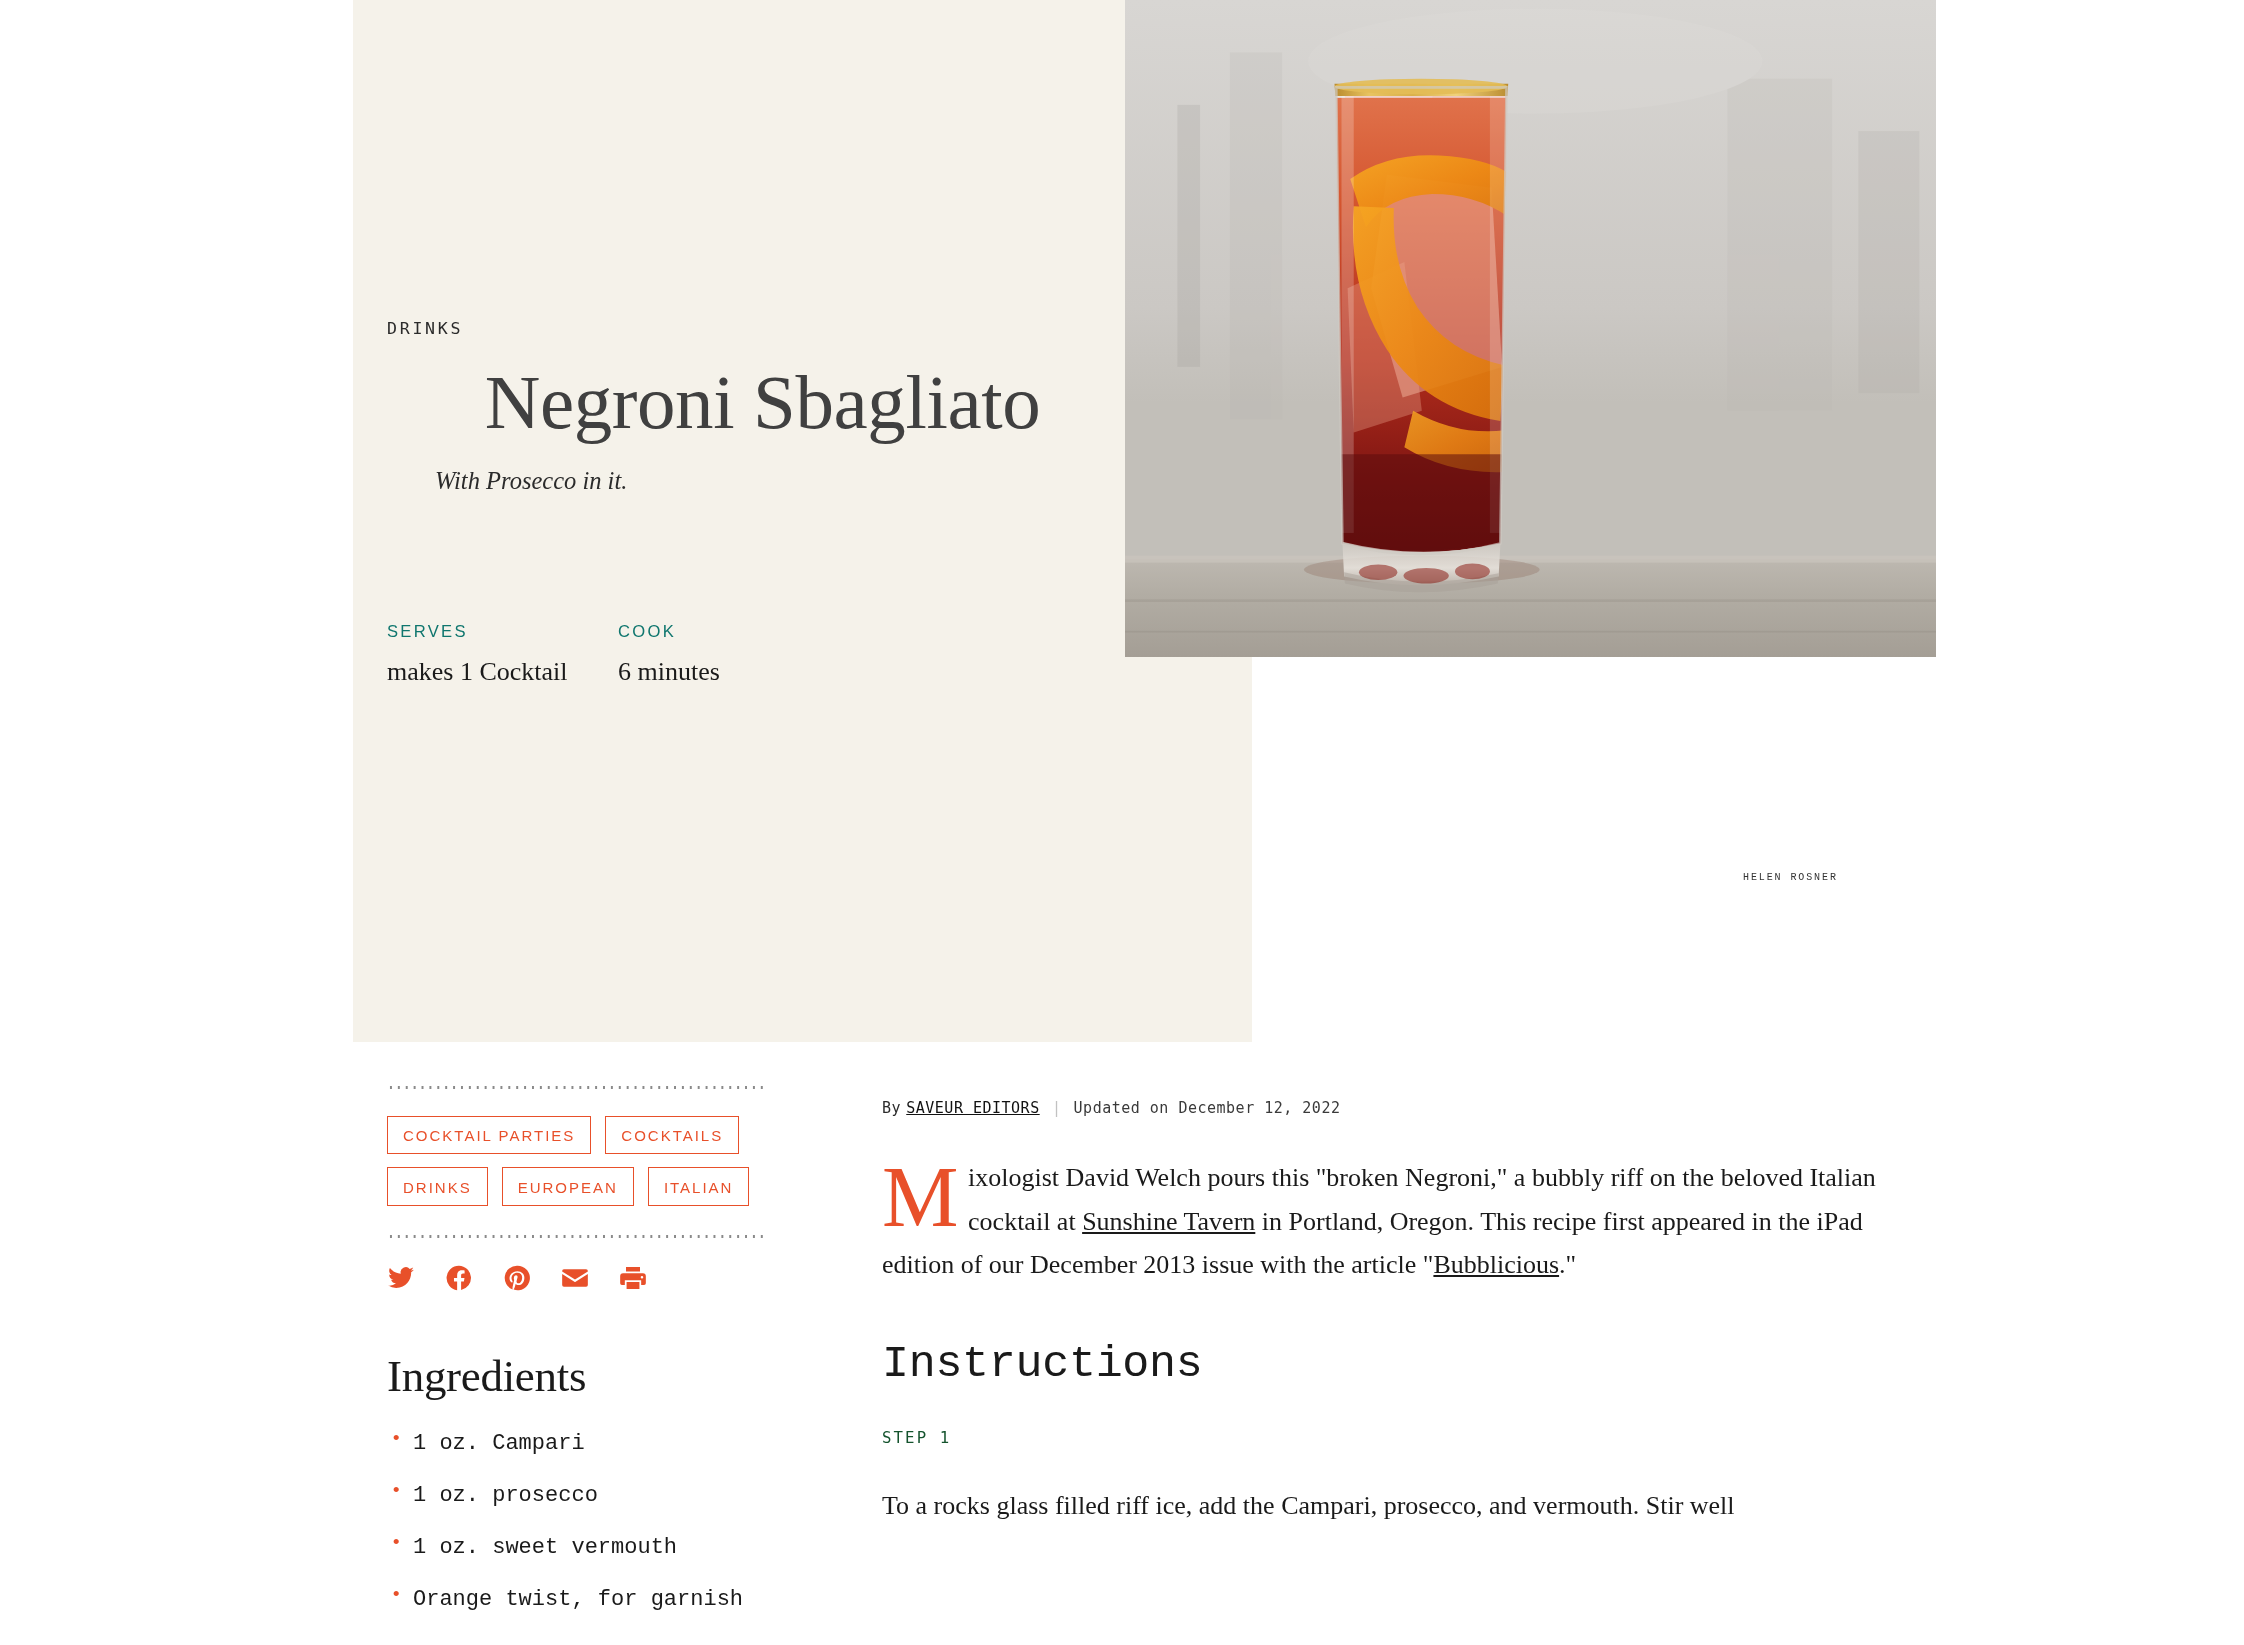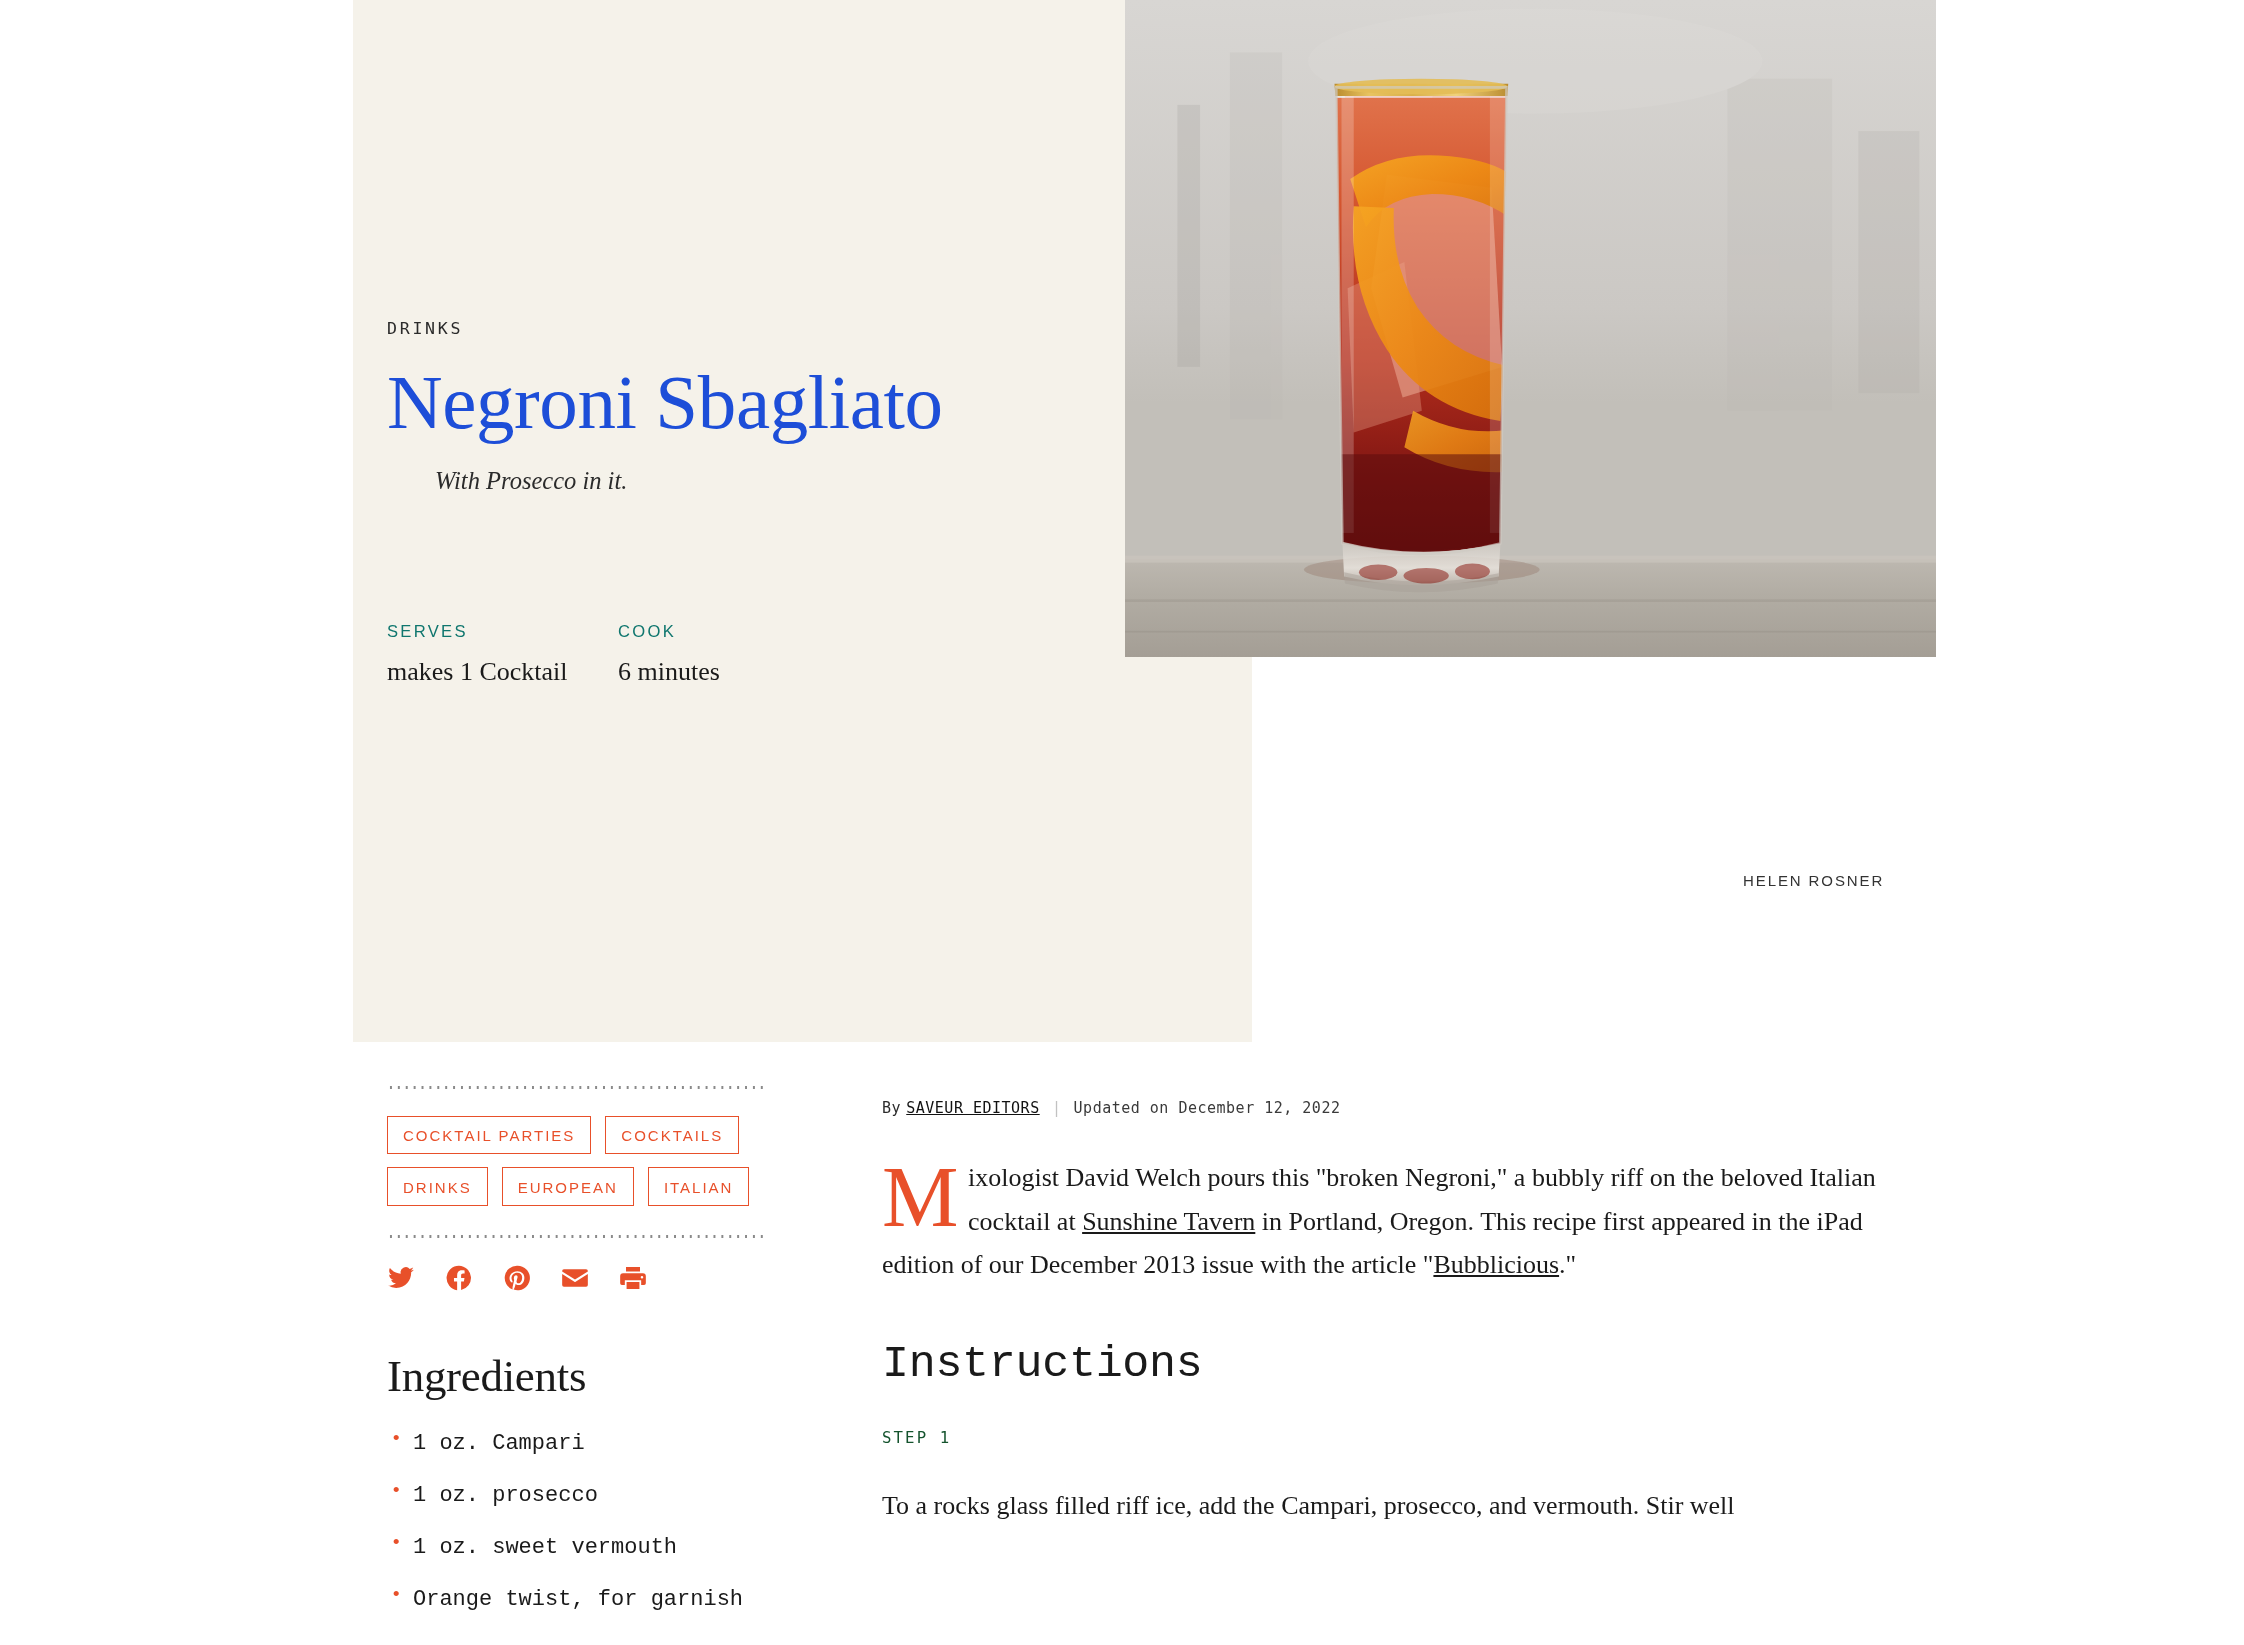--- a/index.html
+++ b/index.html
@@ -13,22 +13,22 @@
     position:absolute; left:353px; top:0; width:899px; height:1042px;
     background:#f5f2ea;
   }
   .hero-text { position:absolute; left:387px; top:319px; width:751px; }
   .eyebrow {
     font-family:"DejaVu Sans Mono", monospace;
     font-size:16.6px; letter-spacing:2.7px; color:#2b2b2b; text-transform:uppercase;
   }
   .recipe-title {
     font-family:"Liberation Serif", serif;
-    font-size:77px; line-height:1.0; font-weight:400; color:#1d4ed8;
-    margin-top:26px; letter-spacing:-0.4px;
+    font-size:77px; line-height:1.0; font-weight:400; color:#404040;
+    margin-top:26px; letter-spacing:-0.4px;text-align:center;
   }
   .recipe-dek {
     font-family:"Liberation Serif", serif;
     font-size:24.5px; font-style:italic; color:#2b2b2b; margin-top:26px;margin-left:48px;
   }
 
   .meta-row { position:absolute; left:387px; top:622px; display:flex; }
   .meta-col { margin-right:0; }
   .meta-col.serves { width:231px; }
   .meta-label {
@@ -40,22 +40,22 @@
     font-size:26px; color:#1a1a1a; margin-top:15px; white-space:nowrap;
   }
 
   
   .hero-photo {
     position:absolute; left:1125px; top:0; width:811px; height:657px;
     overflow:hidden; background:#cdc9c3;
   }
   .credit {
     position:absolute; left:1743px; top:872px;
-    font-family:Liberation Sans, sans-serif;
-    font-size:15px; letter-spacing:1.9px; color:#333; text-transform:uppercase;
+    font-family:Liberation Mono, monospace;
+    font-size:10px; letter-spacing:1.9px; color:#333; text-transform:uppercase;
   }
 
   
   .rail { position:absolute; left:387px; top:1086px; width:379px; }
   .dotted {
     height:2.6px; width:379px;
     background-image:radial-gradient(circle, #8a8a8a 1.1px, transparent 1.2px);
     background-size:7.9px 2.6px; background-repeat:repeat-x;
   }
   .tags { display:flex; flex-wrap:wrap; gap:13px 14px; margin:27px 0 29px 0; }

